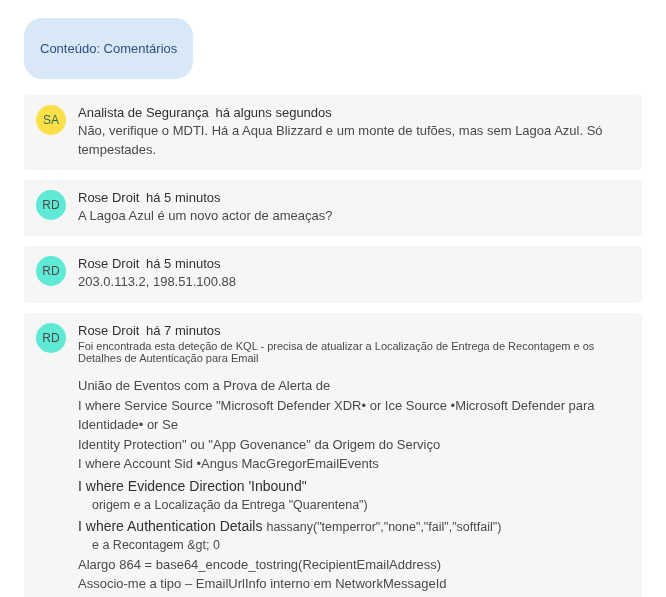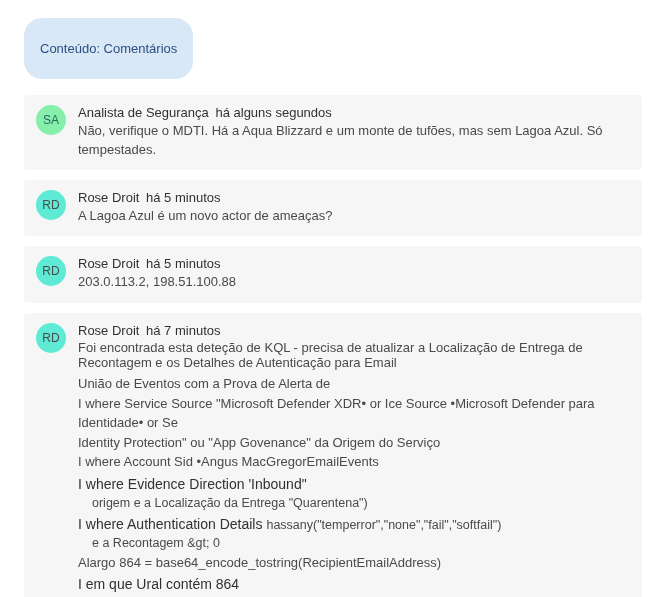--- a/index.html
+++ b/index.html
@@ -35,21 +35,21 @@
     height: 30px;
     border-radius: 50%;
     display: flex;
     align-items: center;
     justify-content: center;
     font-size: 12px;
     font-weight: 500;
     flex-shrink: 0;
     color: #323130;
   }
-  .avatar-0 { background: #86efac; color: #2b6a5e; }
+  .avatar-0 { background: #fde047; color: #2b6a5e; }
   .avatar-1, .avatar-2, .avatar-3 { background: #5eead4; color: #4b4b4b; }
   .comment-body { flex: 1; }
   .comment-header {
     font-size: 13px;
     color: #323130;
     margin-bottom: 2px;
   }
   .comment-header .author { font-weight: 400; }
   .comment-header .time { font-weight: 400; margin-left: 3px; }
   .comment-text {
@@ -70,23 +70,23 @@
     line-height: 1.4;
   }
   .kql-head {
     font-size: 14px;
     color: #323130;
     margin-top: 2px;
     line-height: 1.5;
   }
   .comment-3 .comment-text { font-size: 12.5px; }
   .comment-3 .subtitle {
-    font-size: 13px;
+    font-size: 11px;
     color: #4a4a4a;
-    margin-bottom: 4px;
+    margin-bottom: 12px;
   }
 </style>
 </head>
 <body>
 
 
 
 <div class="tab-pill">Conteúdo: Comentários</div>
 
 
@@ -142,20 +142,21 @@
       <div class="kql-line">Identity Protection" ou "App Govenance" da Origem do Serviço</div>
       <div class="kql-line">I where Account Sid •Angus MacGregorEmailEvents</div>
       <div class="kql-head">I where Evidence Direction 'Inbound"</div>
       <div class="kql-sub">origem e a Localização da Entrega "Quarentena")</div>
       <div style="display:flex;align-items:baseline;gap:4px;">
         <span class="kql-head">I where Authentication Details</span>
         <span class="kql-line" style="font-size:12.5px;">hassany("temperror","none","fail","softfail")</span>
       </div>
       <div class="kql-sub">e a Recontagem &amp;gt; 0</div>
       <div class="kql-line">Alargo 864 = base64_encode_tostring(RecipientEmailAddress)</div>
+      <div class="kql-line">Associo-me a tipo – EmailUrlInfo interno em NetworkMessageId</div>
       <div class="kql-head">I em que Ural contém 864</div>
 
     </div>
   </div>
 </div>
 
 
 
 
 </body></html>

